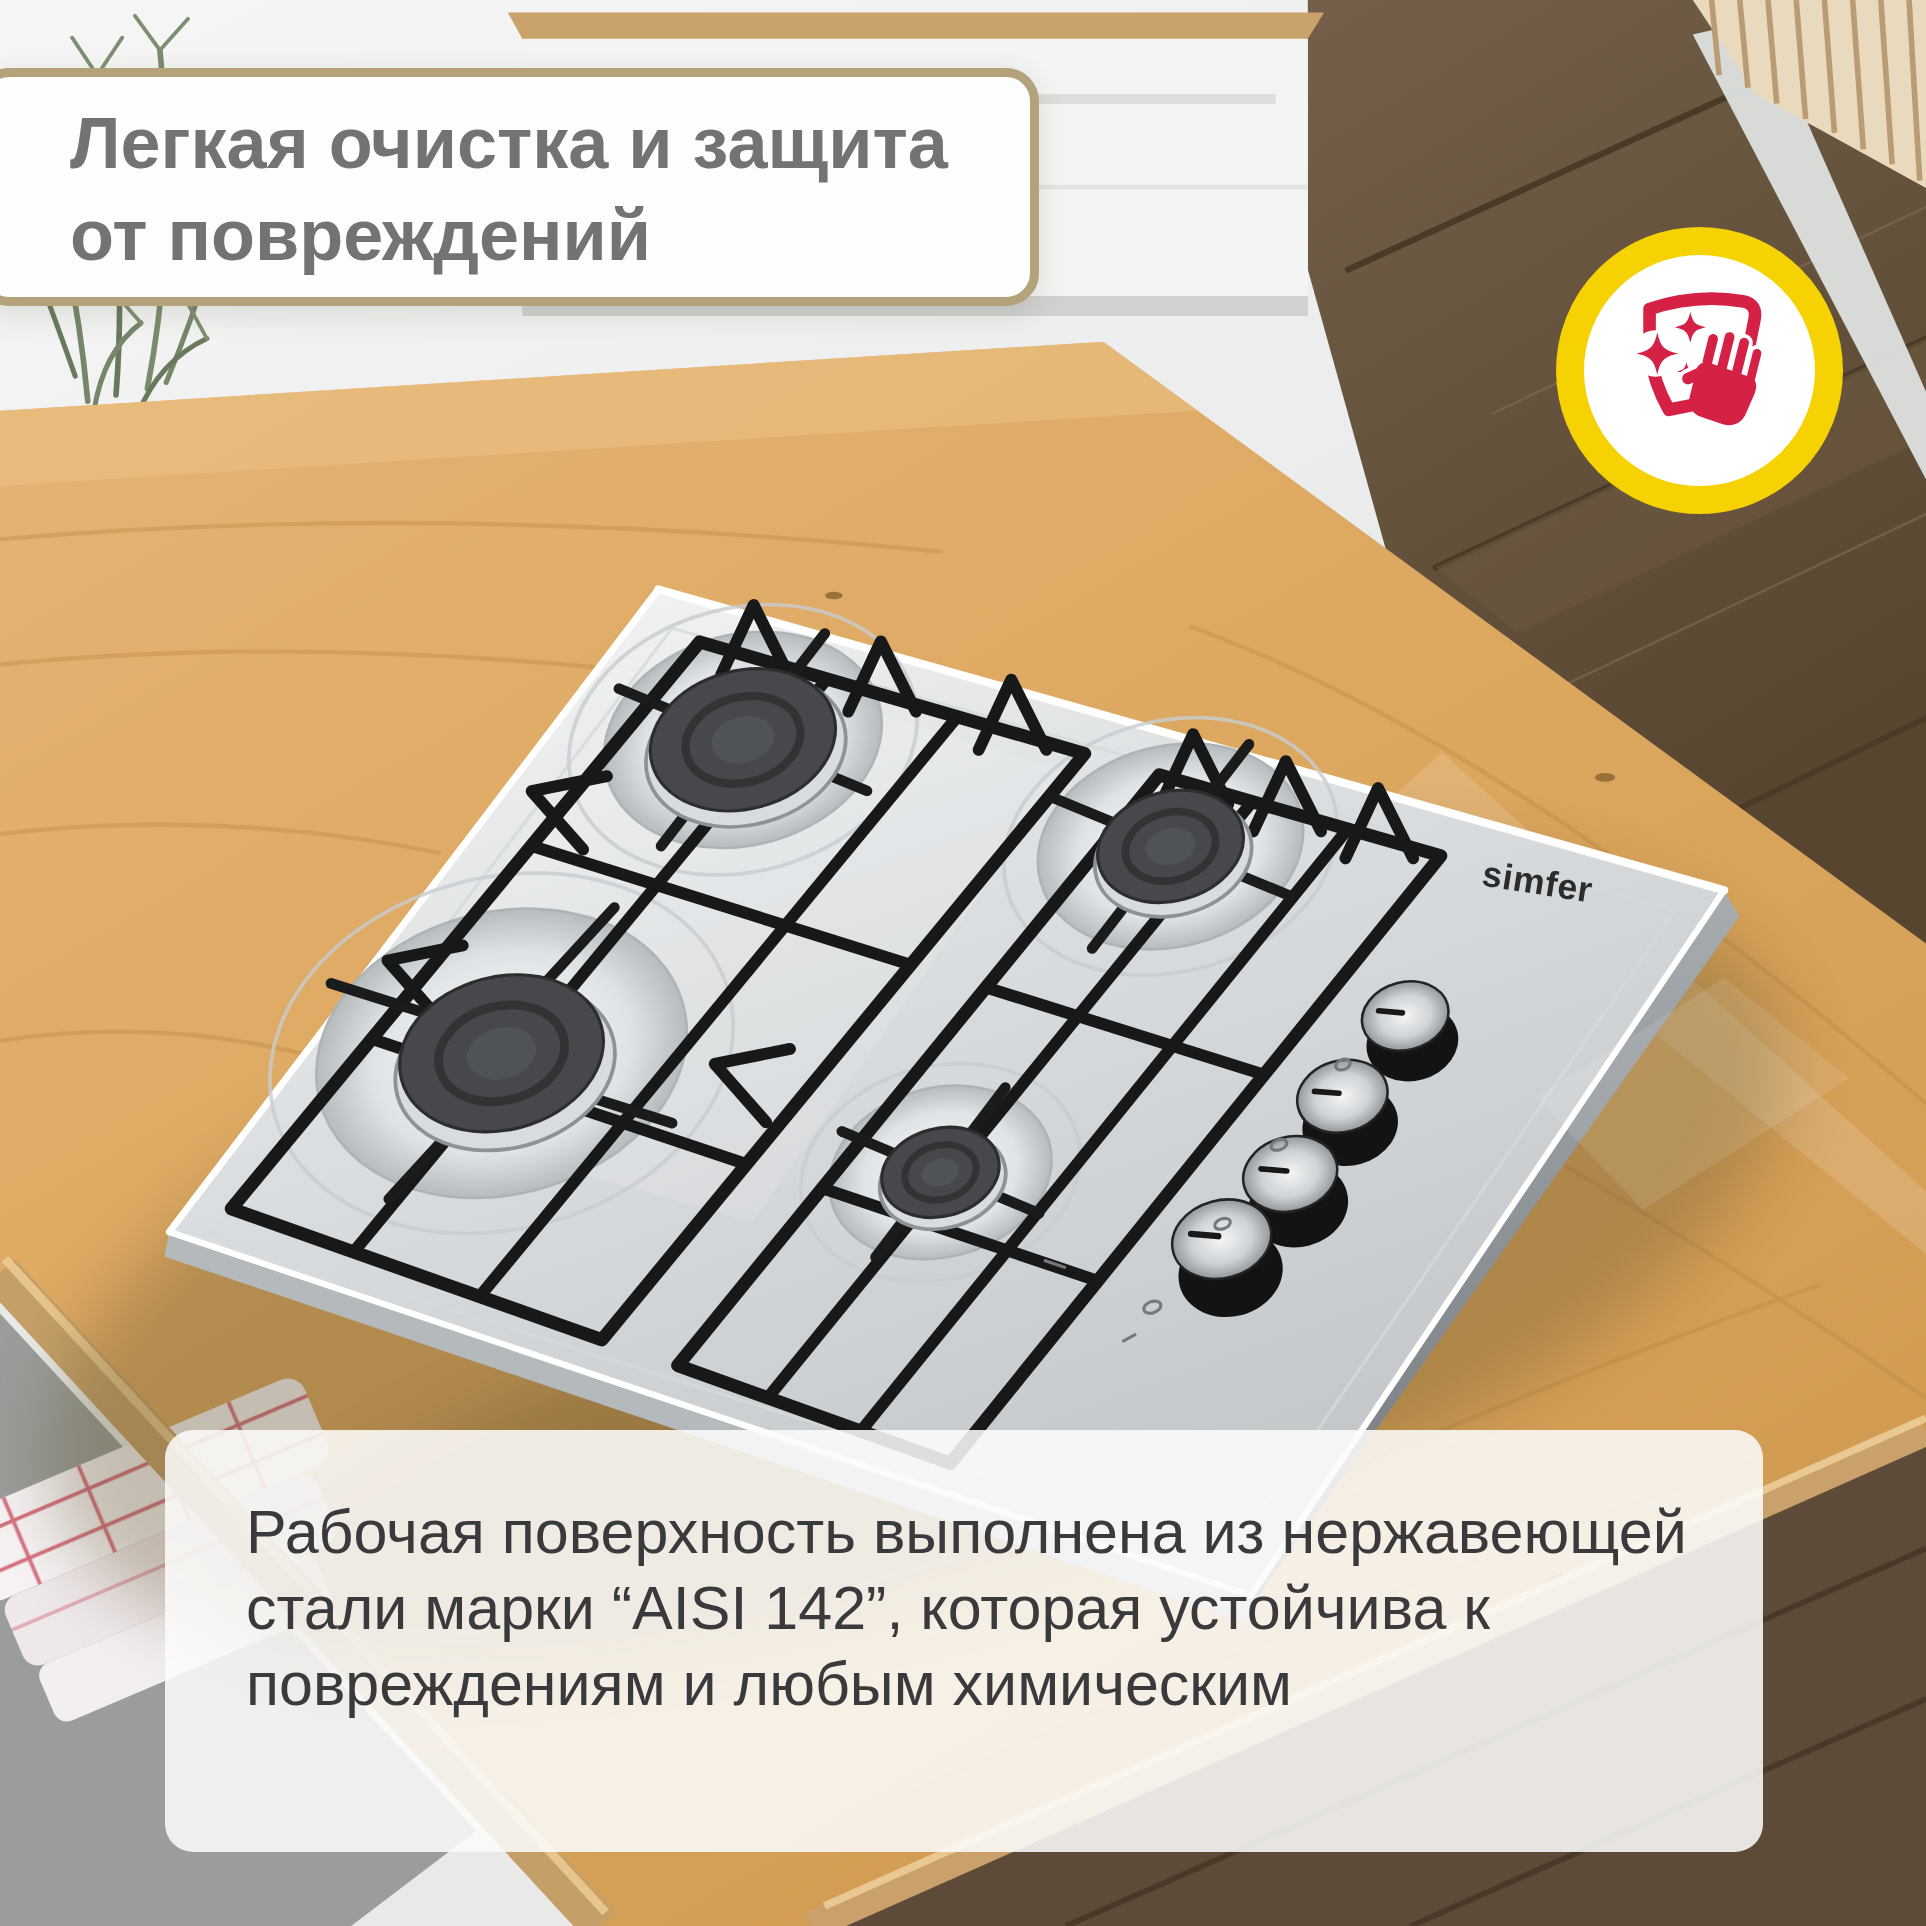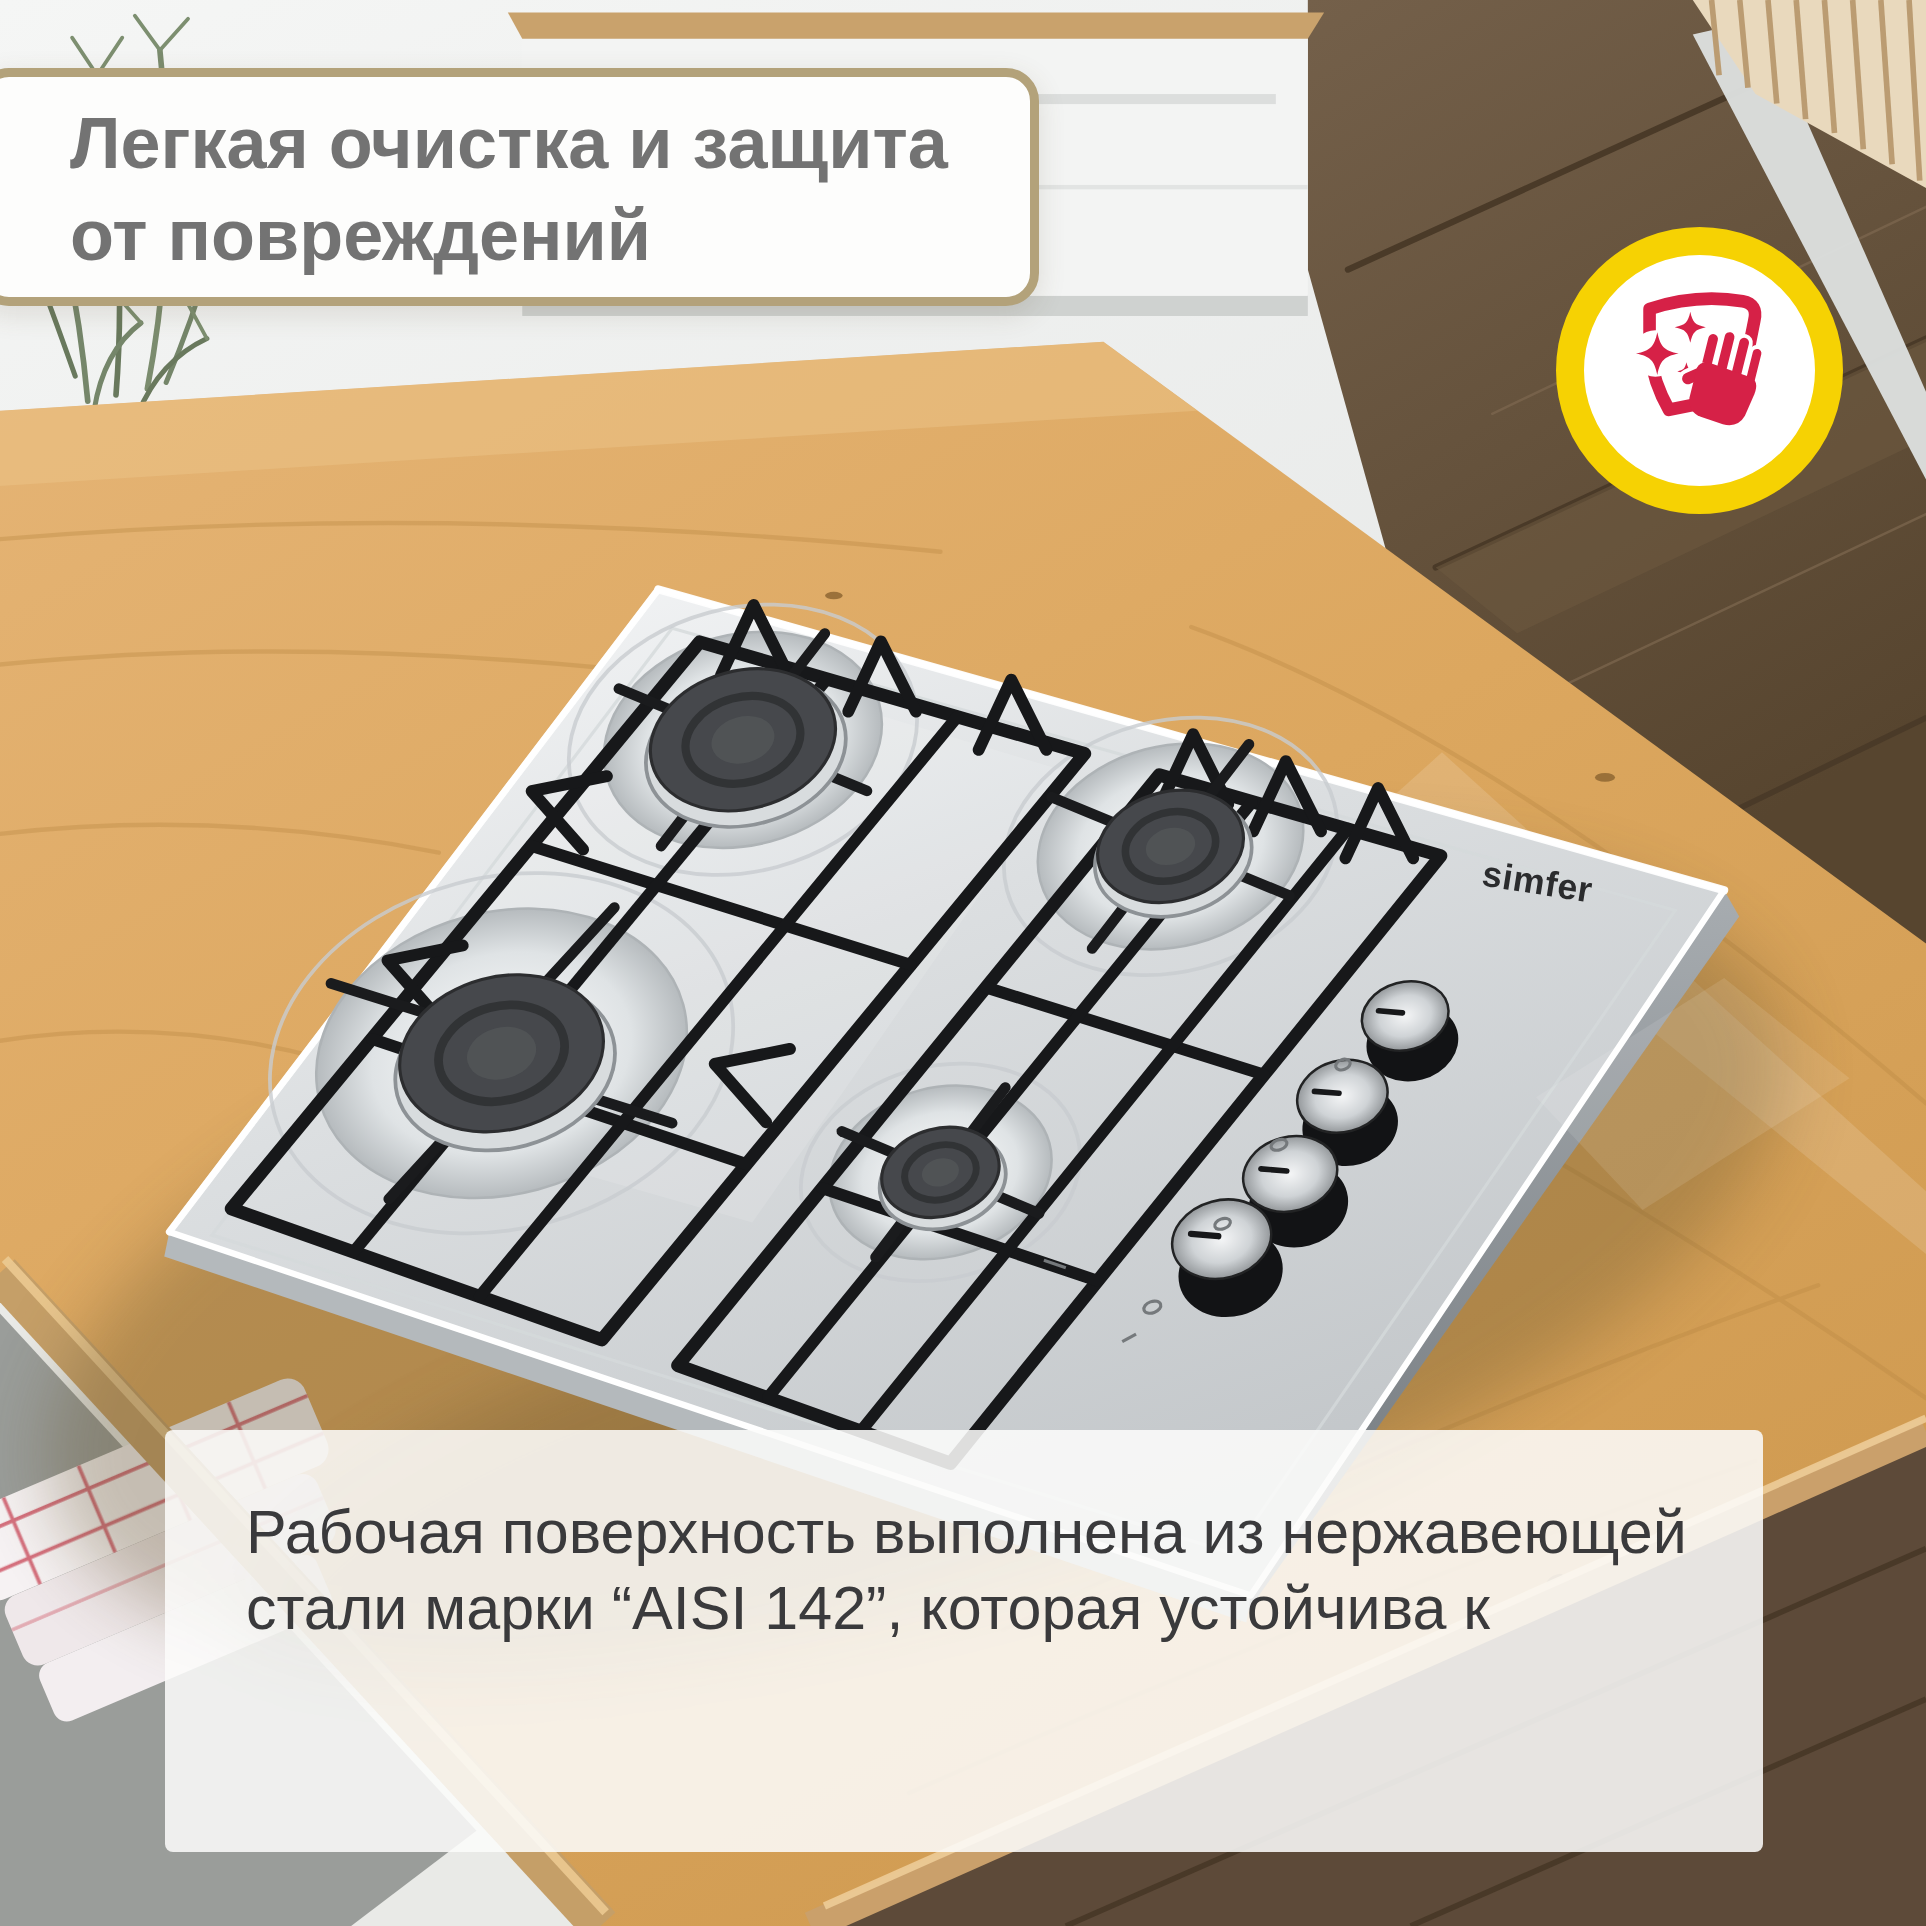--- a/index.html
+++ b/index.html
@@ -11,21 +11,21 @@
       box-sizing:border-box;background:#fdfdfc;border:9.4px solid #b3a27a;border-radius:33px;
       padding:20px 12.5px 0 85px;box-shadow:0 8.8px 28px rgba(90,80,50,.14);}
   .title-line{font-size:72px;line-height:92px;font-weight:bold;color:#737373;
       letter-spacing:0px;white-space:nowrap;}
   
   .badge{position:absolute;left:1556px;top:227px;width:287px;height:287px;border-radius:50%;
       background:#ffffff;border:28px solid #f6d203;box-sizing:border-box;
       display:flex;align-items:center;justify-content:center;}
   
   .desc-card{position:absolute;left:165px;top:1430px;width:1598px;height:422px;
-      box-sizing:border-box;background:rgba(252,251,250,0.87);border-radius:8px;
+      box-sizing:border-box;background:rgba(252,251,250,0.87);border-radius:28px;
       padding:64px 25px 0 81px;}
   .desc-line{font-size:61px;line-height:76px;color:#3a3a3c;white-space:nowrap;}
 </style>
 </head>
 <body>
 
 <div class="scene">
 
 <svg class="bg" viewBox="0 0 3072 3072" aria-hidden="true">
   <defs>
@@ -379,16 +379,17 @@
       <rect x="71" y="34" width="6.5" height="23" rx="3.2"></rect>
       <rect x="38" y="52" width="16" height="8" rx="4" transform="rotate(-38 46 56)"></rect>
       <path d="M46,52 Q47,48 52,48 L74,50 Q79,51 78,58 L76,70 Q74,77 66,77 L54,76 Q47,75 46,68 Z" stroke="none"></path>
     </g>
   </svg>
 </div>
 
 <div class="desc-card">
   <div class="desc-line">Рабочая поверхность выполнена из нержавеющей</div>
   <div class="desc-line">стали марки “AISI 142”, которая устойчива к</div>
+  <div class="desc-line">повреждениям и любым химическим</div>
 </div>
 
 </div>
 
 
 </body></html>

